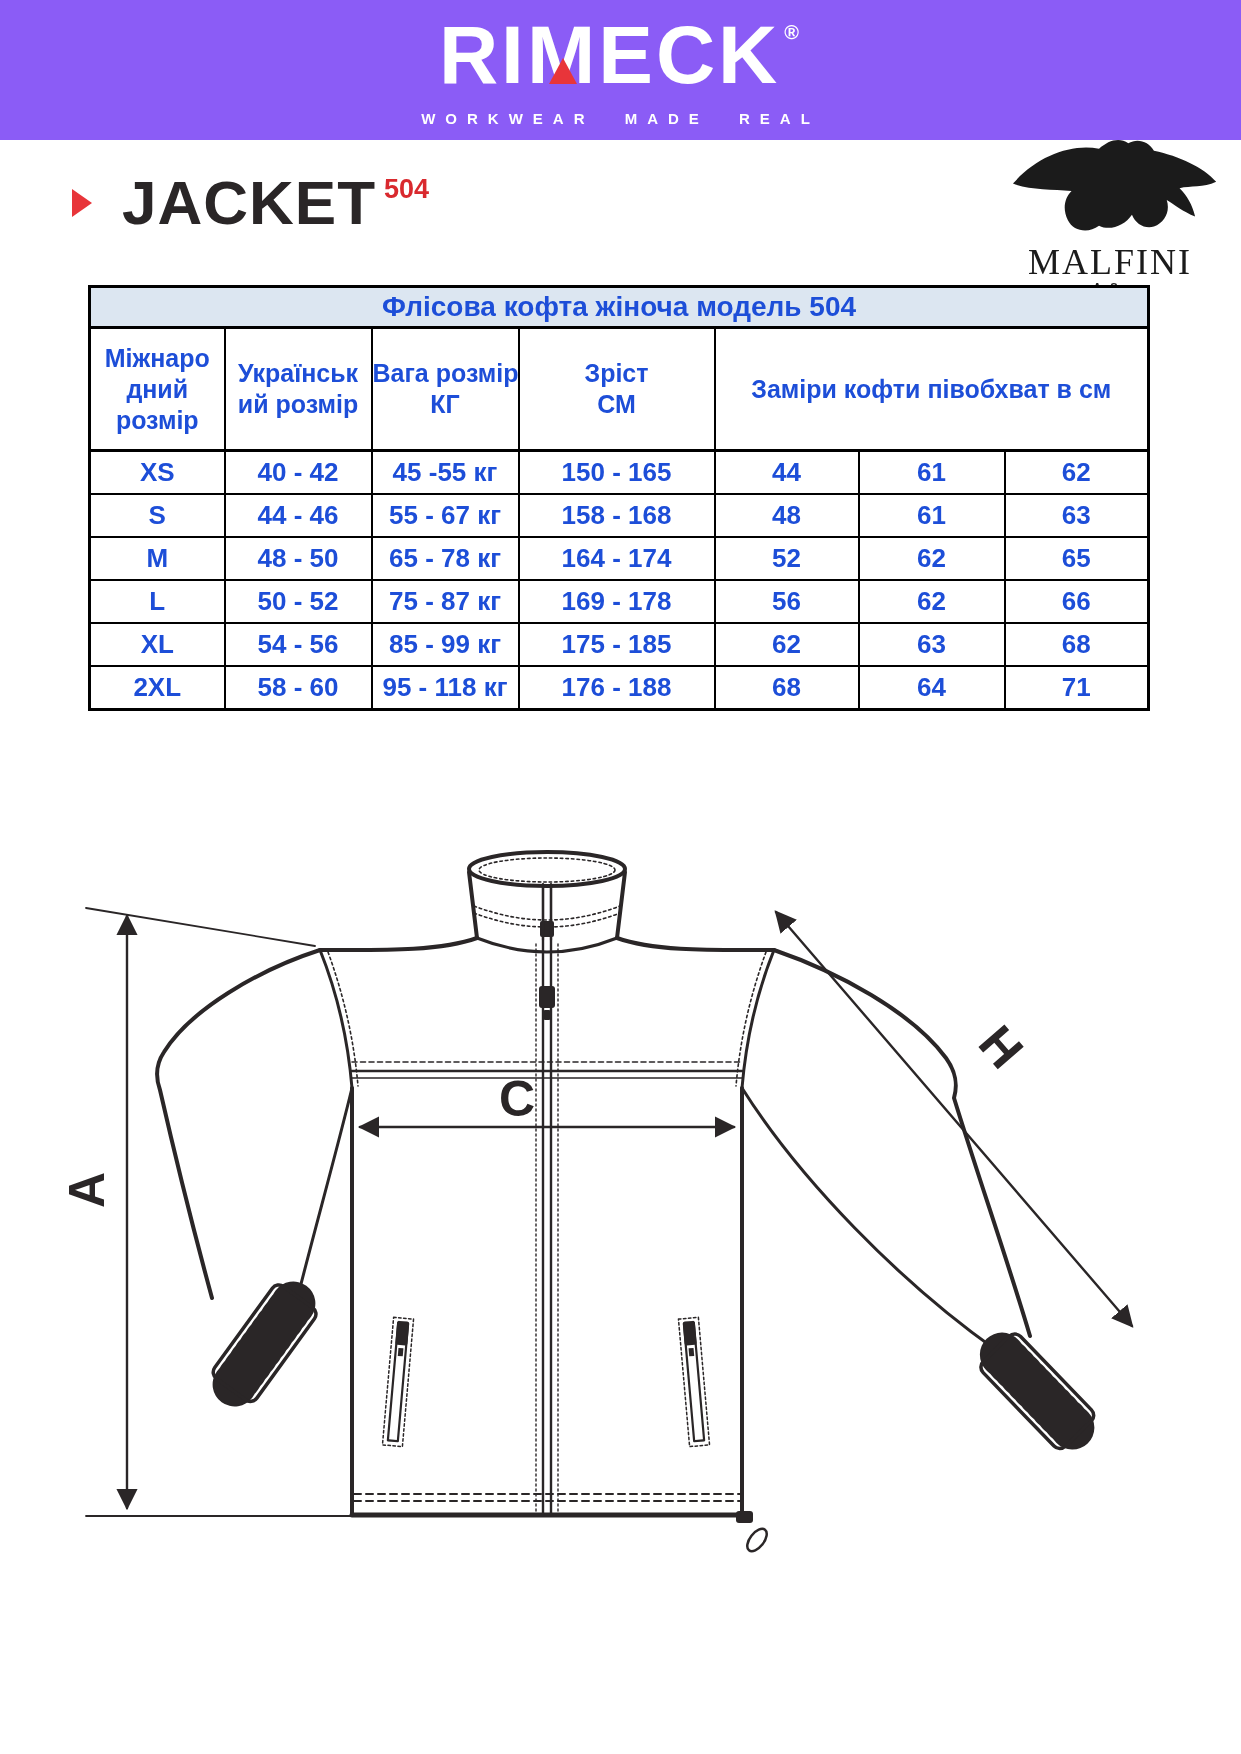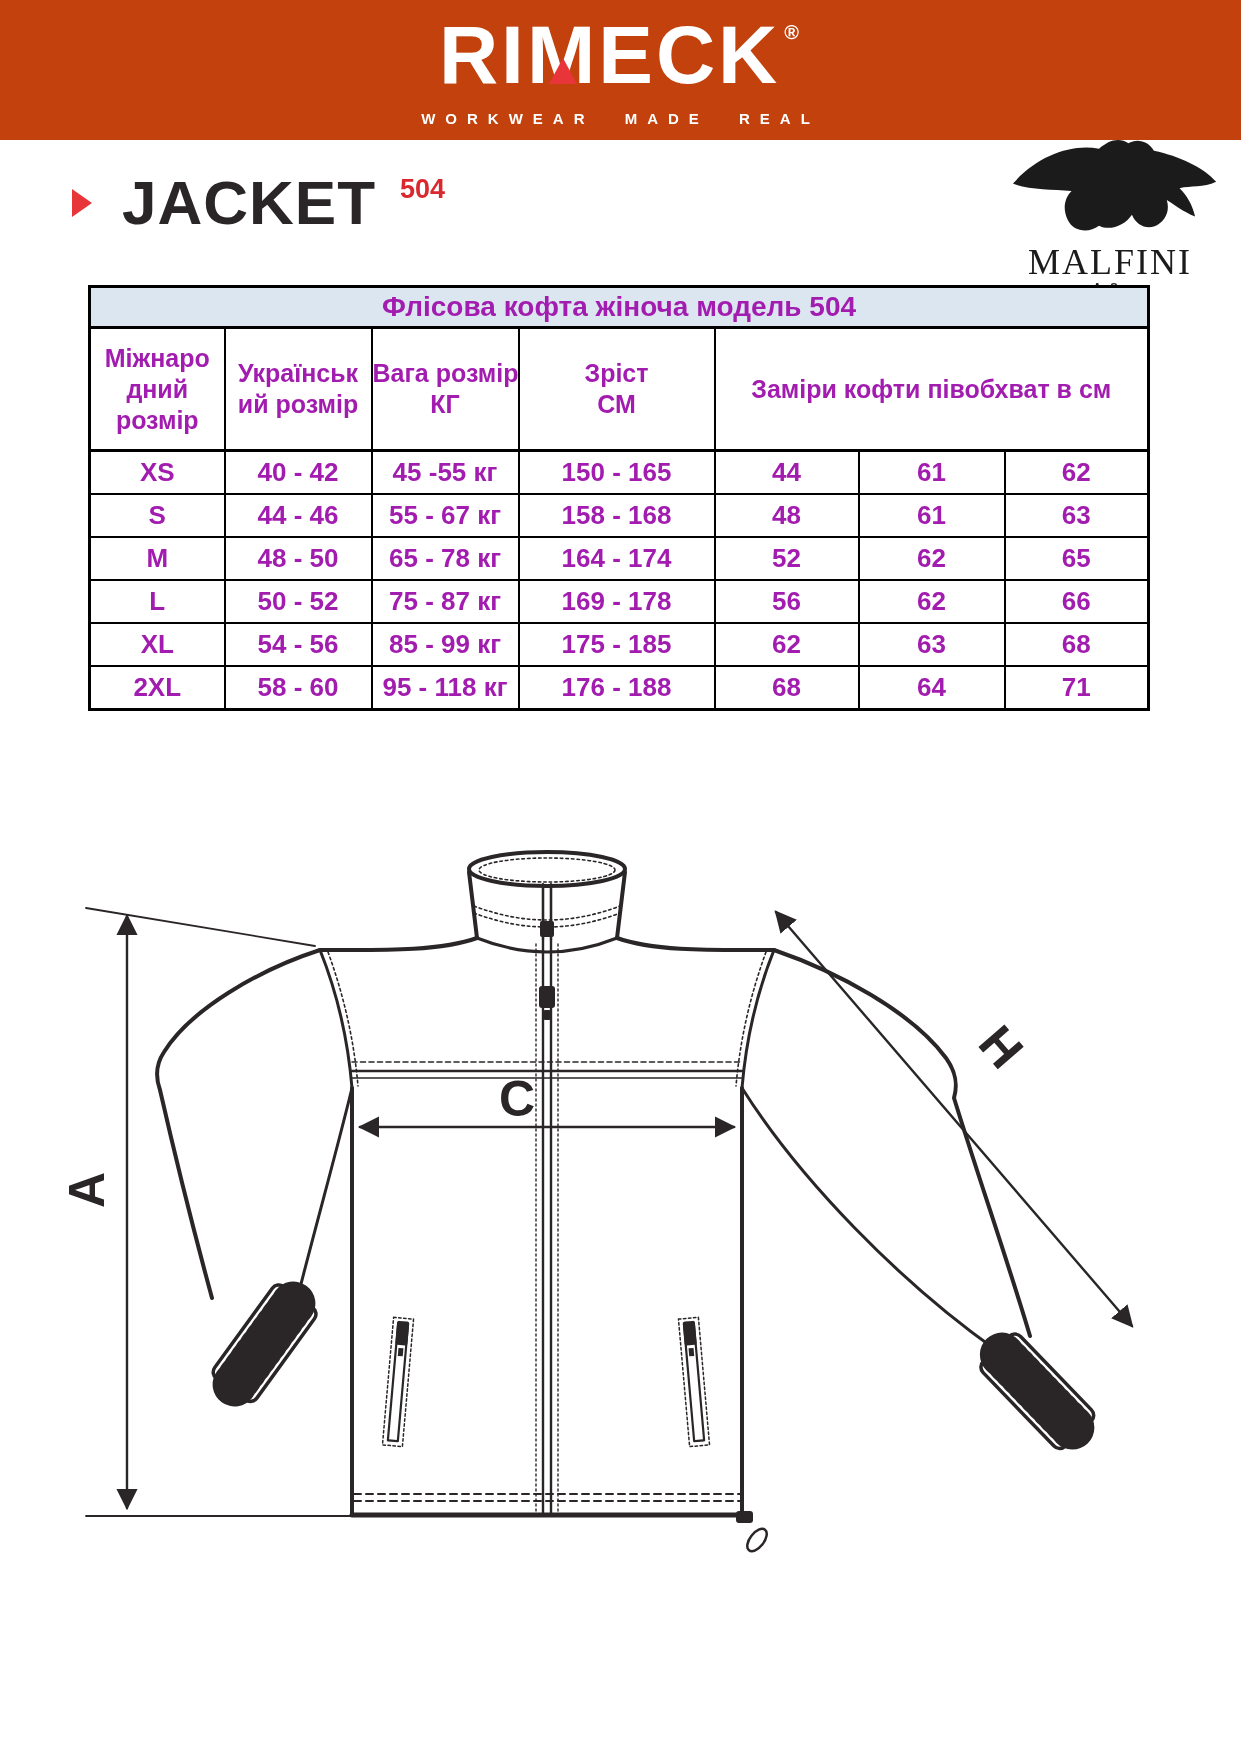--- a/index.html
+++ b/index.html
@@ -3,21 +3,21 @@
 <meta charset="utf-8">
 <style>
   html,body{margin:0;padding:0;}
   body{
     width:1241px;height:1754px;position:relative;background:#ffffff;
     font-family:"Liberation Sans","DejaVu Sans",sans-serif;color:#111;
     overflow:hidden;
   }
   
   .banner{
-    position:absolute;left:0;top:0;width:1241px;height:140px;background:#c2410c;
+    position:absolute;left:0;top:0;width:1241px;height:140px;background:#8b5cf6;
     display:flex;flex-direction:column;align-items:center;justify-content:center;
   }
   .brand{
     color:#fff;font-weight:bold;font-size:82px;letter-spacing:3px;line-height:1;
     display:flex;align-items:flex-start;
   }
   .brand .m-wrap{position:relative;display:inline-block;}
   .brand .m-tri{
     position:absolute;left:50%;bottom:12px;transform:translateX(-50%);
     width:0;height:0;border-left:14px solid transparent;border-right:14px solid transparent;
@@ -27,36 +27,36 @@
   .tagline{
     color:#fff;font-weight:bold;font-size:15px;letter-spacing:10px;word-spacing:16px;margin-top:14px;
   }
   
   .heading{position:absolute;left:72px;top:172px;display:flex;align-items:center;}
   .heading .arrow{
     width:0;height:0;border-top:14px solid transparent;border-bottom:14px solid transparent;
     border-left:20px solid #e8353a;margin-right:30px;
   }
   .heading .title{font-size:62px;font-weight:800;color:#2a2627;letter-spacing:1px;line-height:1;}
-  .heading .model{font-size:27px;font-weight:bold;color:#d9292e;position:relative;top:-14px;margin-left:24px;}
+  .heading .model{font-size:27px;font-weight:bold;color:#d9292e;position:relative;top:-14px;margin-left:8px;}
   
   .malfini{position:absolute;left:985px;top:136px;width:250px;text-align:center;}
   .malfini .name{
     font-family:"Liberation Serif","DejaVu Serif",serif;font-weight:normal;font-size:36px;
     letter-spacing:2px;color:#1b1b1b;line-height:1;margin-top:-4px;
   }
   .malfini .suffix{font-size:11px;letter-spacing:3px;color:#1b1b1b;font-weight:bold;margin-top:1px;}
   
   .size-table{
     position:absolute;left:88px;top:285px;width:1059px;
     border-collapse:collapse;table-layout:fixed;
   }
   .size-table td{
     border:2px solid #000;text-align:center;vertical-align:middle;
-    font-weight:bold;color:#a21caf;padding:0;overflow:hidden;white-space:nowrap;
+    font-weight:bold;color:#1d4ed8;padding:0;overflow:hidden;white-space:nowrap;
   }
   .size-table{border:3px solid #000;}
   tr.t-title td{background:#dce6f1;font-size:28px;height:38px;border-bottom:3px solid #000;}
   tr.t-head td{font-size:25px;height:120px;line-height:31px;border-bottom:3px solid #000;}
   tr.t-sub td{font-size:26px;height:45px;}
   tr.t-data td{font-size:26px;height:41px;}
   
   .drawing{position:absolute;left:0;top:0;width:1241px;height:1754px;}
 </style>
 </head>

